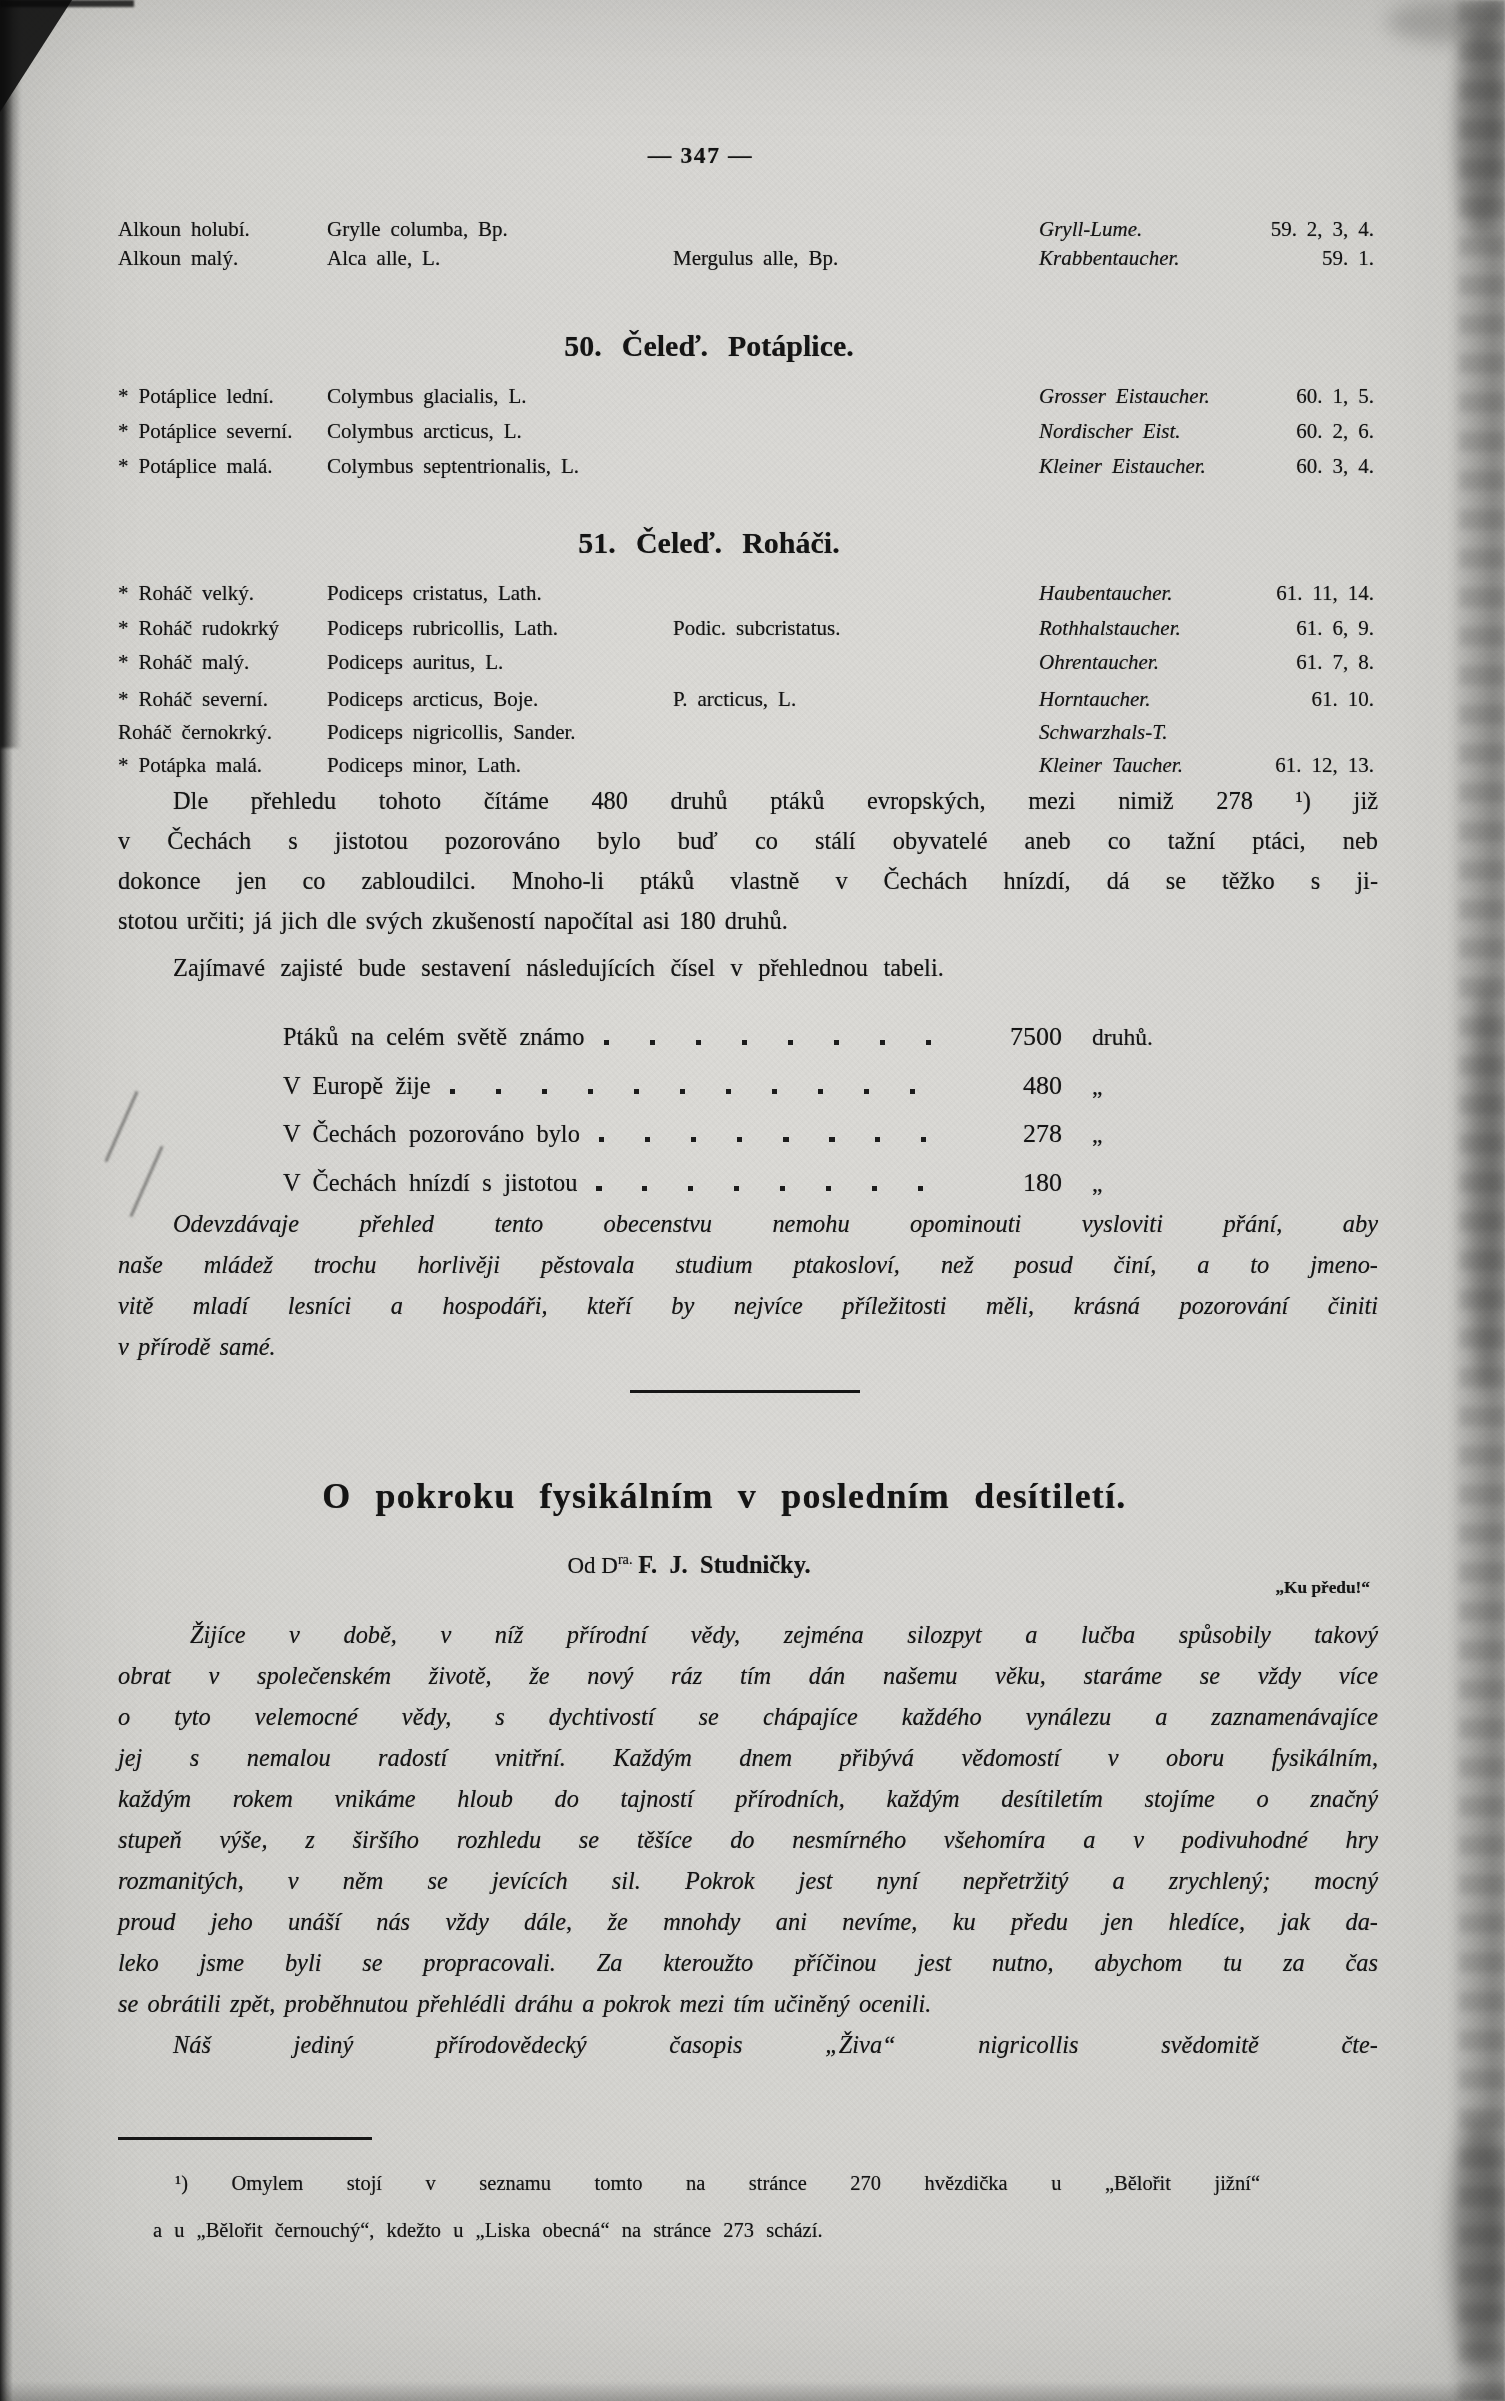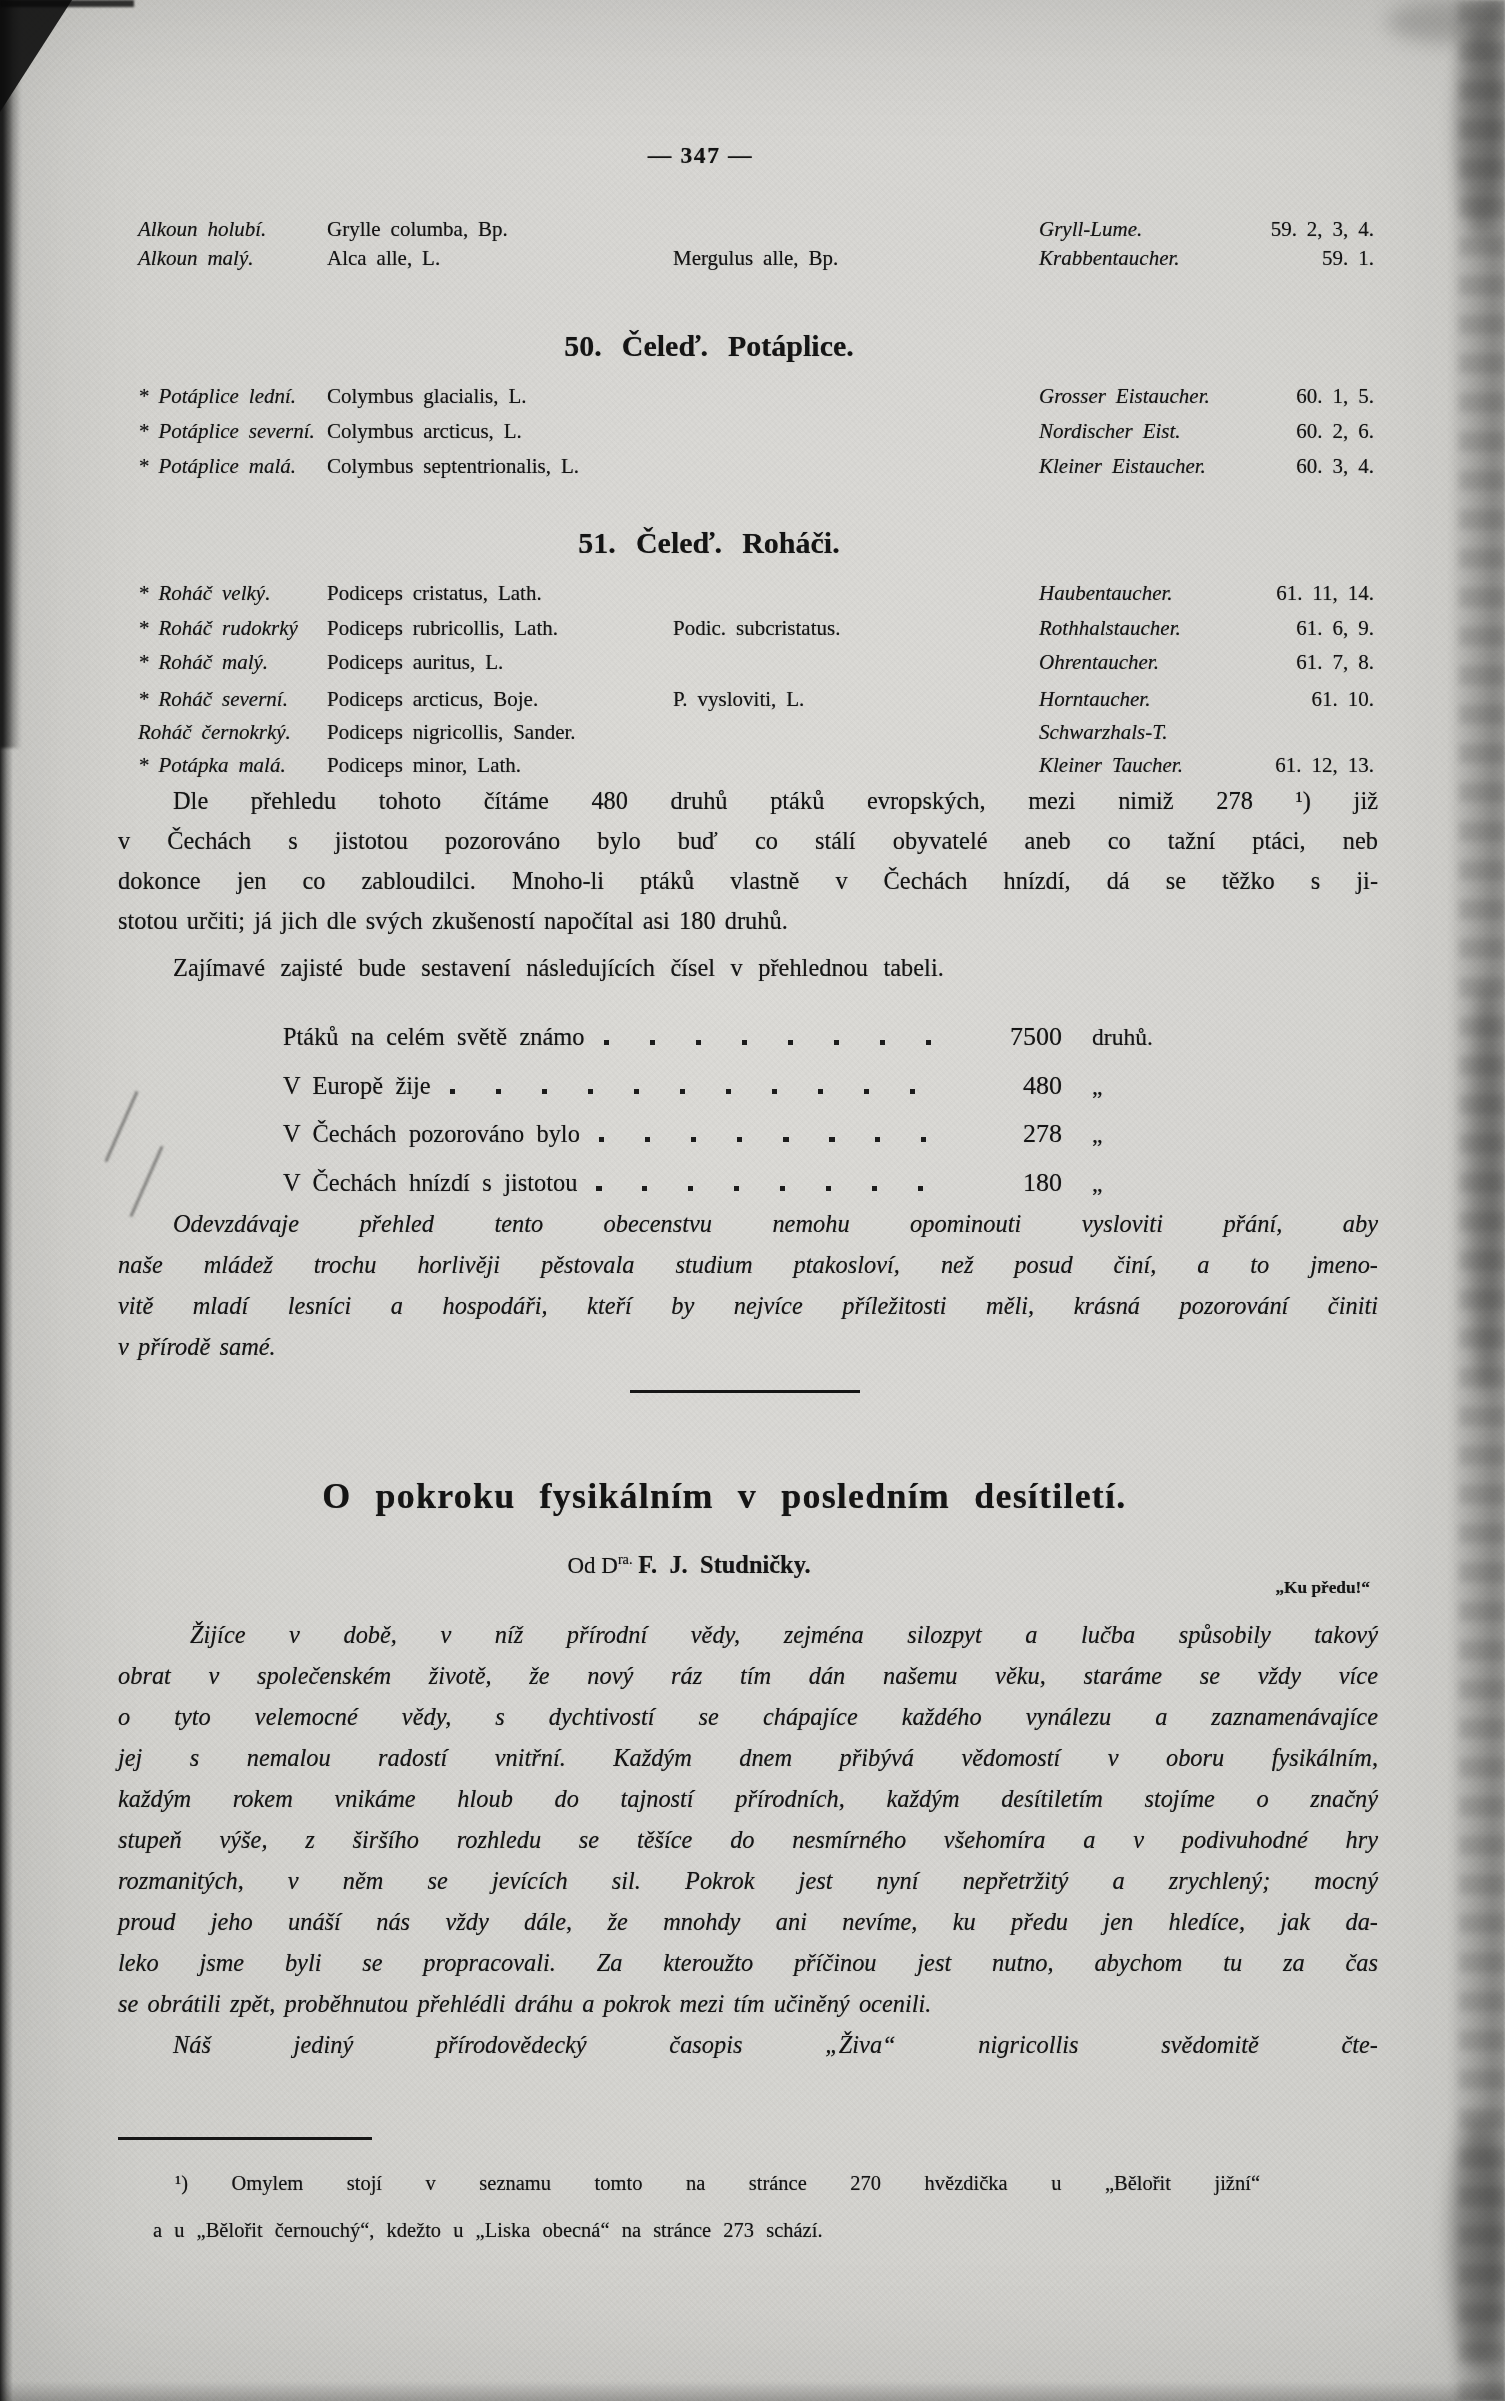--- a/index.html
+++ b/index.html
@@ -35,21 +35,21 @@
   .blob-br{right:0;bottom:31.5px;width:55px;height:252px;background:rgba(0,0,0,.28);filter:blur(9.4px);}
   .edge-bottom{position:absolute;left:0;bottom:0;width:100%;height:20.5px;
     background:linear-gradient(0deg,rgba(0,0,0,.22),rgba(0,0,0,0));}
   .speck{position:absolute;background:rgba(0,0,0,.38);filter:blur(0.8px);}
   .speck1{left:120px;top:1088px;width:3.1px;height:77px;transform:rotate(24deg);}
   .speck2{left:145px;top:1143px;width:3.1px;height:77px;transform:rotate(24deg);}
   
   .pagenum{position:absolute;left:118px;top:142px;width:1165px;text-align:center;
     font-size:23.6px;font-weight:bold;letter-spacing:1.6px;}
   .sp-row{position:absolute;left:118px;width:1260px;height:31.5px;font-size:21px;white-space:nowrap;word-spacing:4.7px;}
-  .sp-row .c1{position:absolute;left:0;font-style:italic;margin-left:20px;}
+  .sp-row .c1{position:absolute;left:0;}
   .sp-row .c2{position:absolute;left:209px;}
   .sp-row .c3{position:absolute;left:555px;}
   .sp-row .c4{position:absolute;left:921px;font-style:italic;}
   .sp-row .c5{position:absolute;left:1047px;width:209px;text-align:right;}
   .sec-head{position:absolute;left:118px;width:1252px;text-align:center;font-size:30px;font-weight:bold;
     word-spacing:12.6px;transform:translateX(-35px);}
   .para{position:absolute;left:118px;width:1260px;font-size:24.4px;line-height:40px;word-spacing:3.1px;}
   .para2{line-height:41px;font-style:italic;}
   .jl{text-align:justify;text-align-last:justify;}
   .ll{text-align:left;}
@@ -146,21 +146,21 @@
   </div>
   <div class="sp-row" style="top:650px">
     <span class="c1">* Roháč malý.</span>
     <span class="c2">Podiceps auritus, L.</span>
     <span class="c4">Ohrentaucher.</span>
     <span class="c5">61. 7, 8.</span>
   </div>
   <div class="sp-row" style="top:687px">
     <span class="c1">* Roháč severní.</span>
     <span class="c2">Podiceps arcticus, Boje.</span>
-    <span class="c3">P. vysloviti, L.</span>
+    <span class="c3">P. arcticus, L.</span>
     <span class="c4">Horntaucher.</span>
     <span class="c5">61. 10.</span>
   </div>
   <div class="sp-row" style="top:720px">
     <span class="c1">Roháč černokrký.</span>
     <span class="c2">Podiceps nigricollis, Sander.</span>
     <span class="c4">Schwarzhals-T.</span>
     <span class="c5"></span>
   </div>
   <div class="sp-row" style="top:753px">

